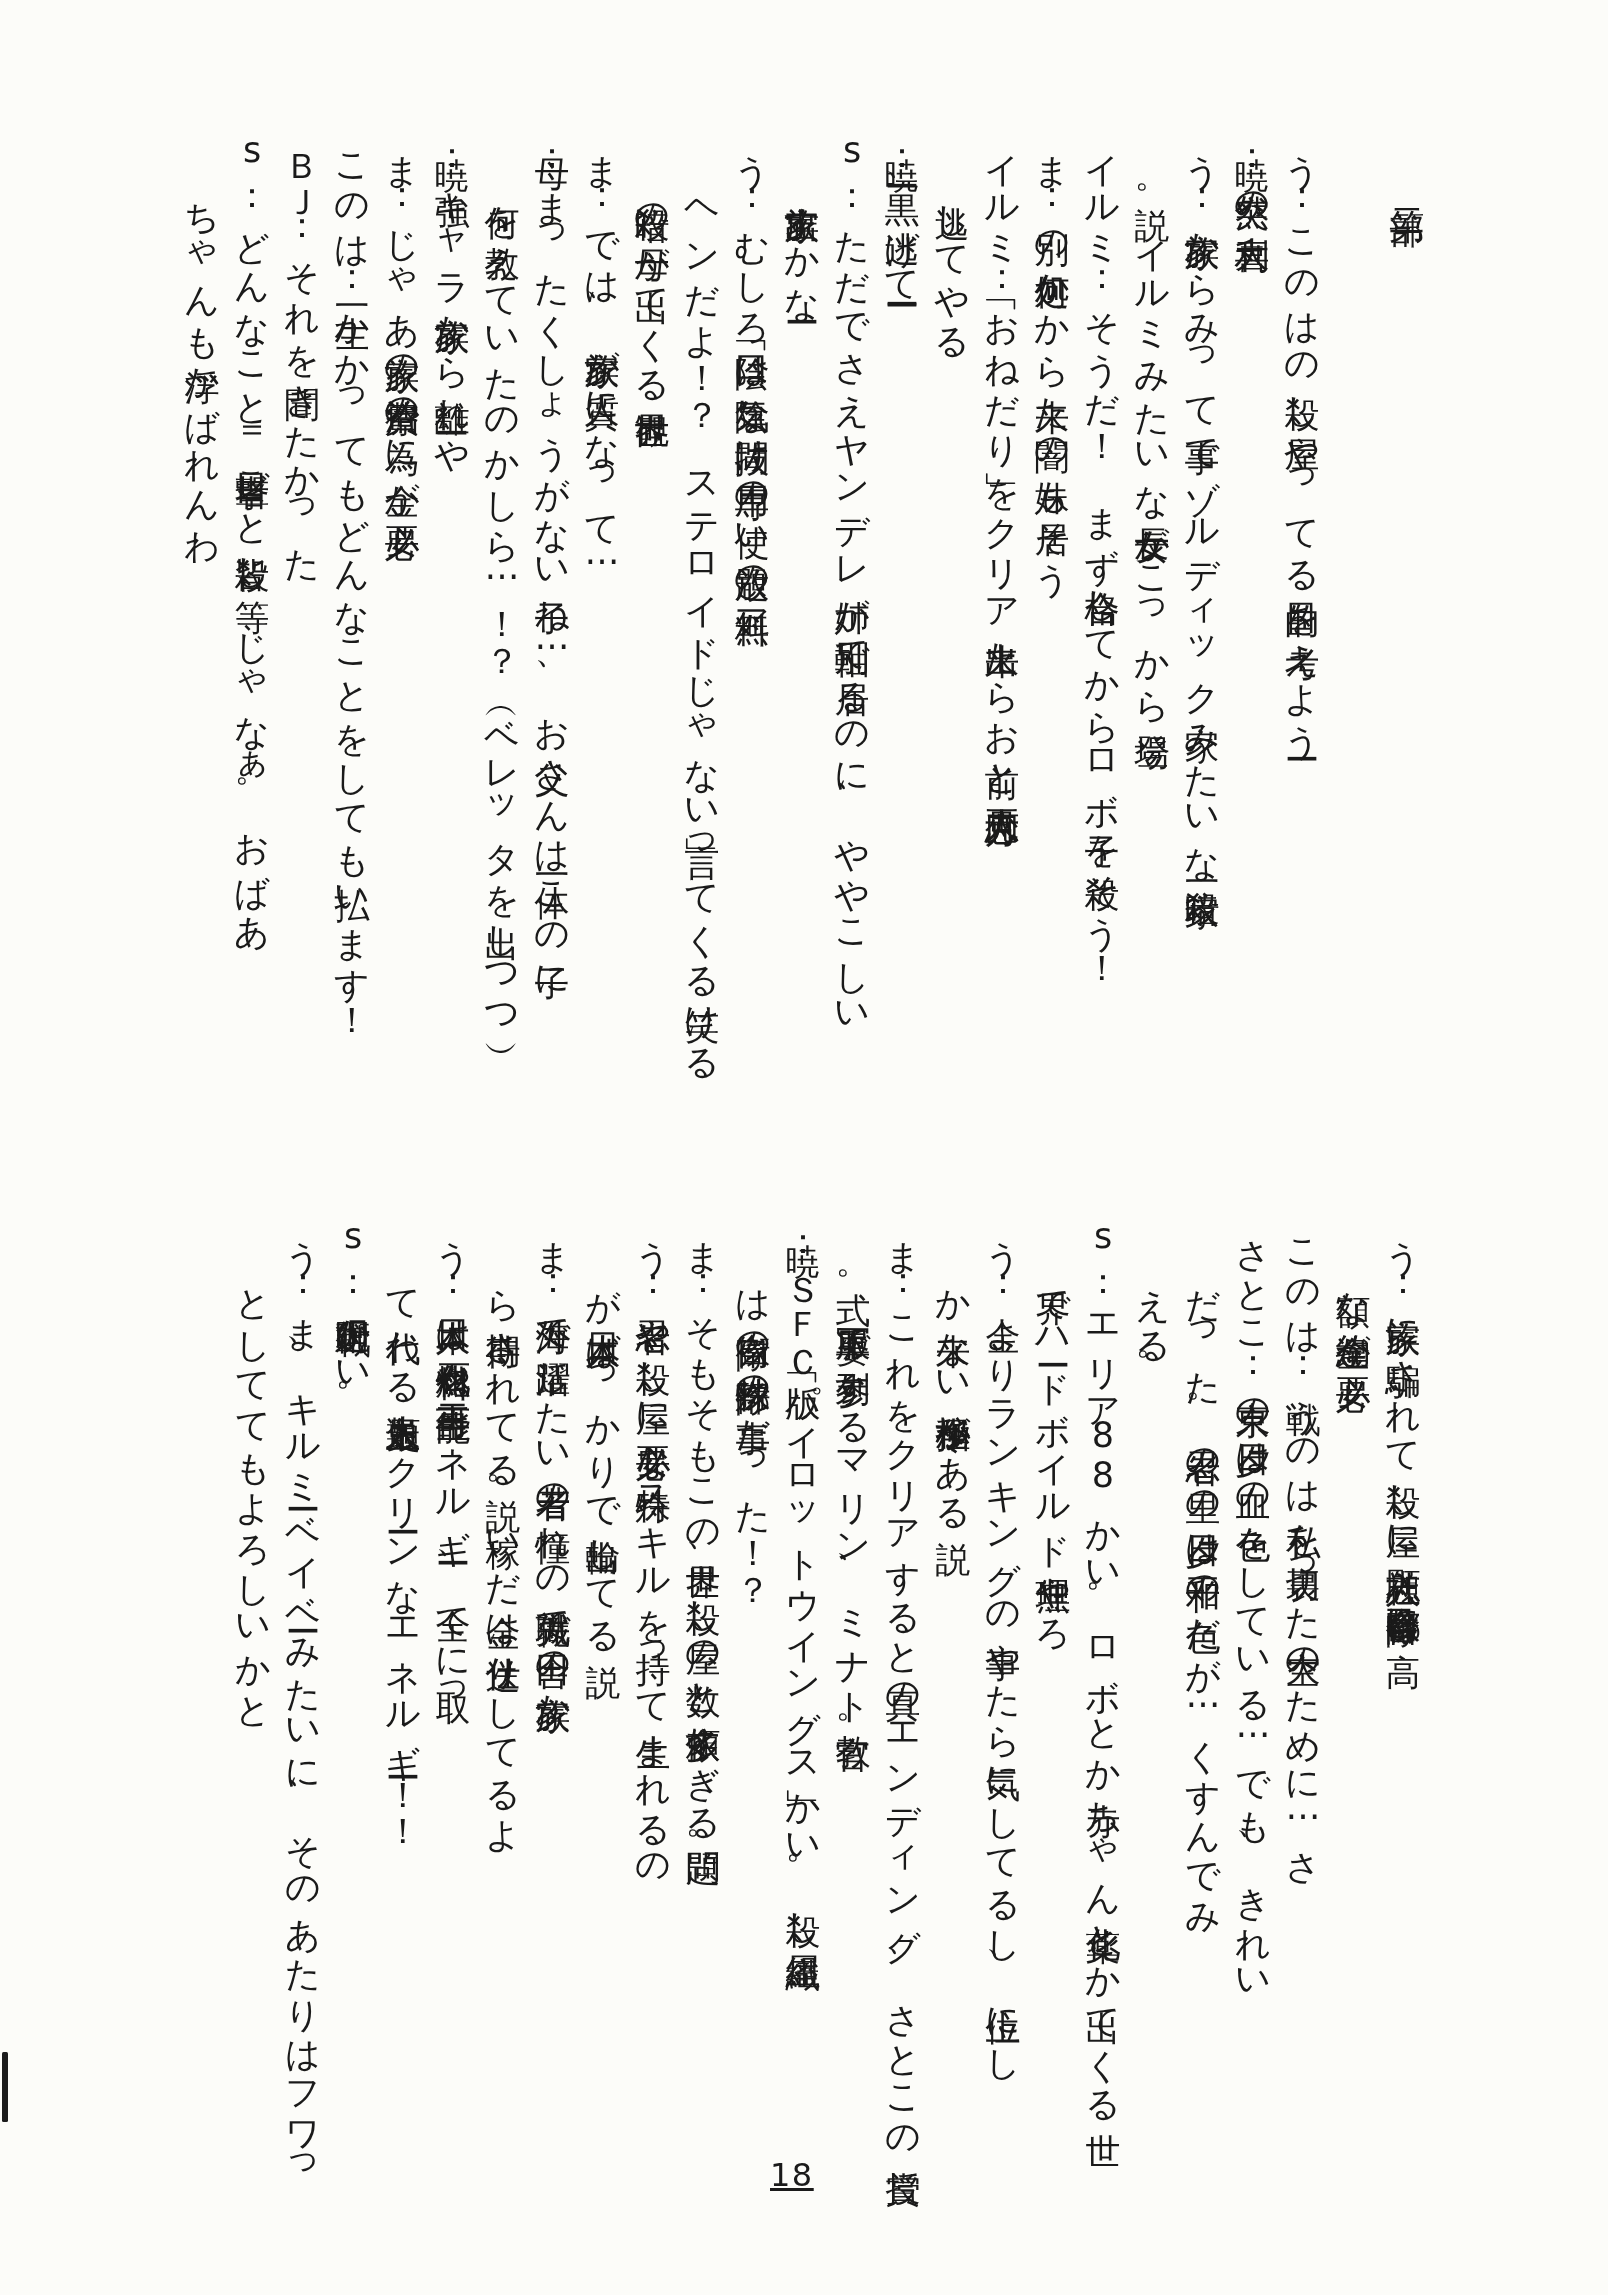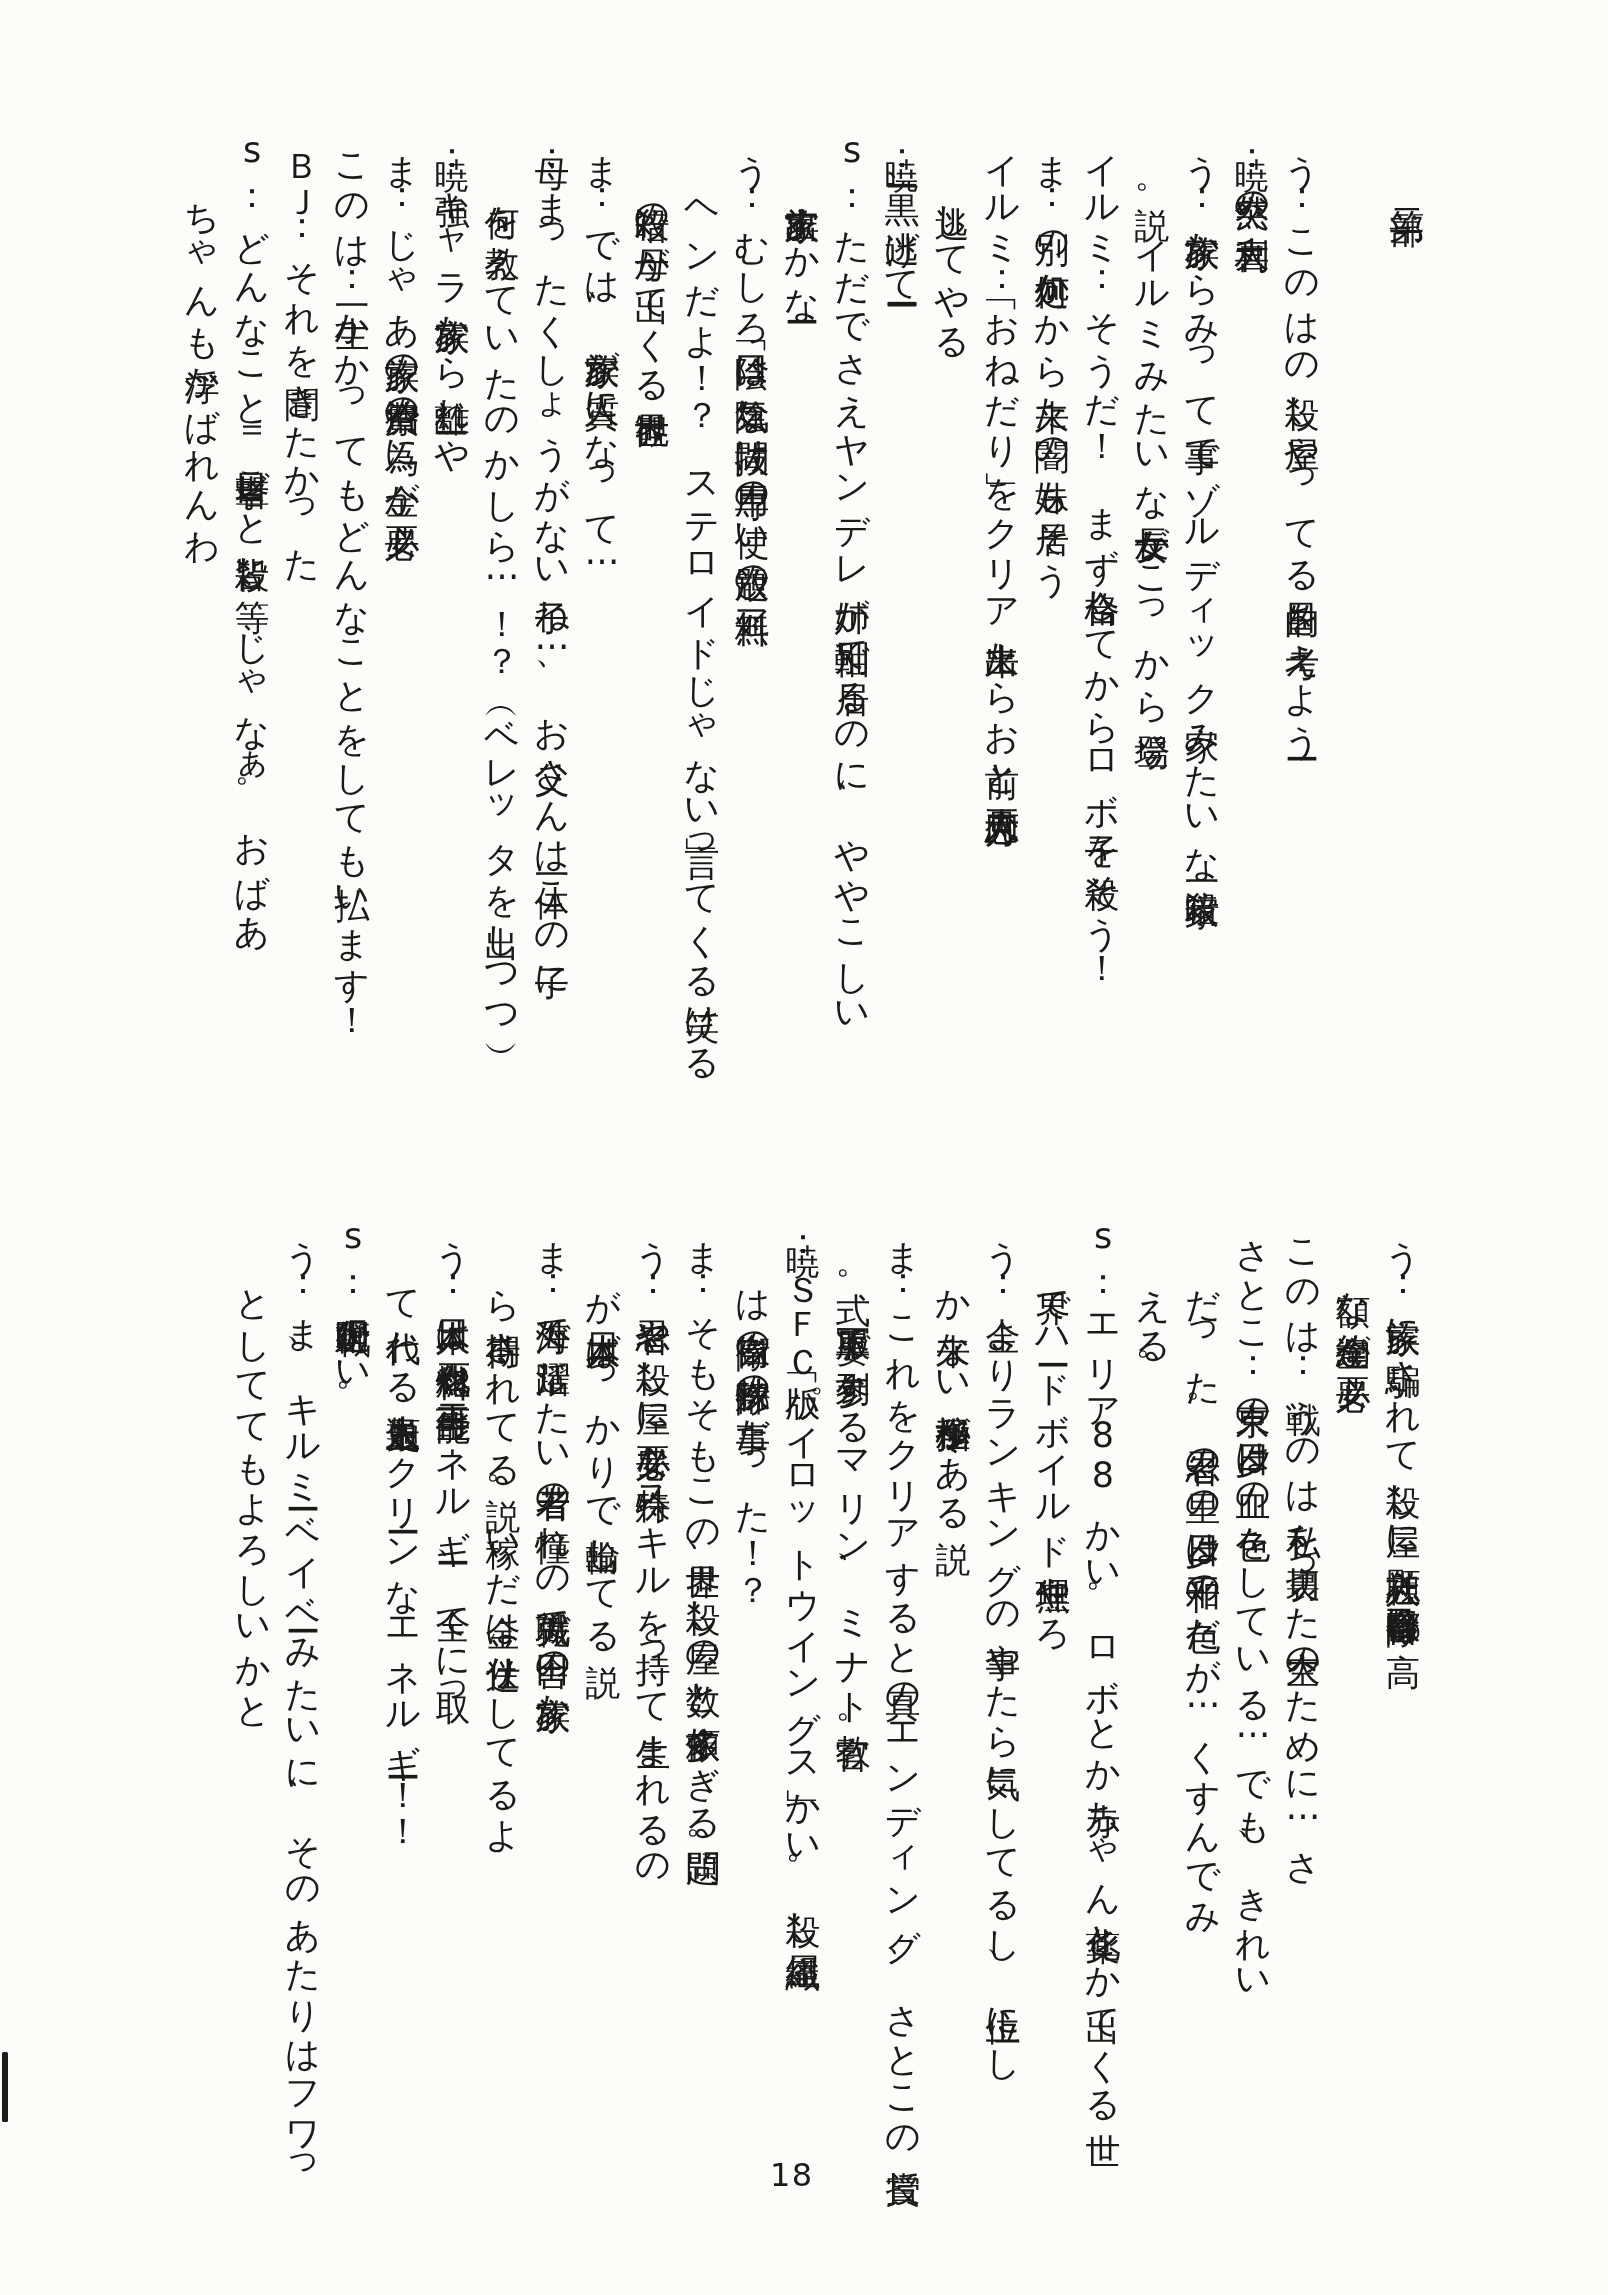--- a/index.html
+++ b/index.html
@@ -26,20 +26,21 @@
   .col { padding: 0; }
   .col.cont { padding-top: 49px; }     
   .col.heading { padding-top: 52px; margin-left: 55px; } 
   .page-number {
     position: absolute;
     top: 2156px;
     left: 770px;
     font-size: 32px;
     letter-spacing: 1.5px;
     color: #1a1a1a;
+    text-decoration: underline;
   }
   .scan-artifact {
     position: absolute;
     left: 1.5px;
     top: 2052px;
     width: 6.9px;
     height: 70px;
     background: #1c1c1c;
     border-radius: 1.5px;
   }

